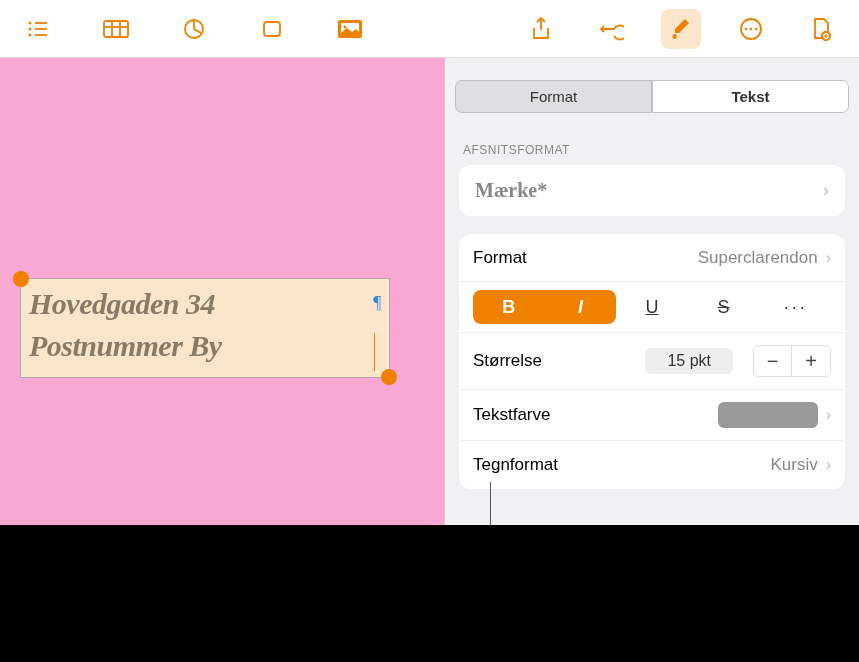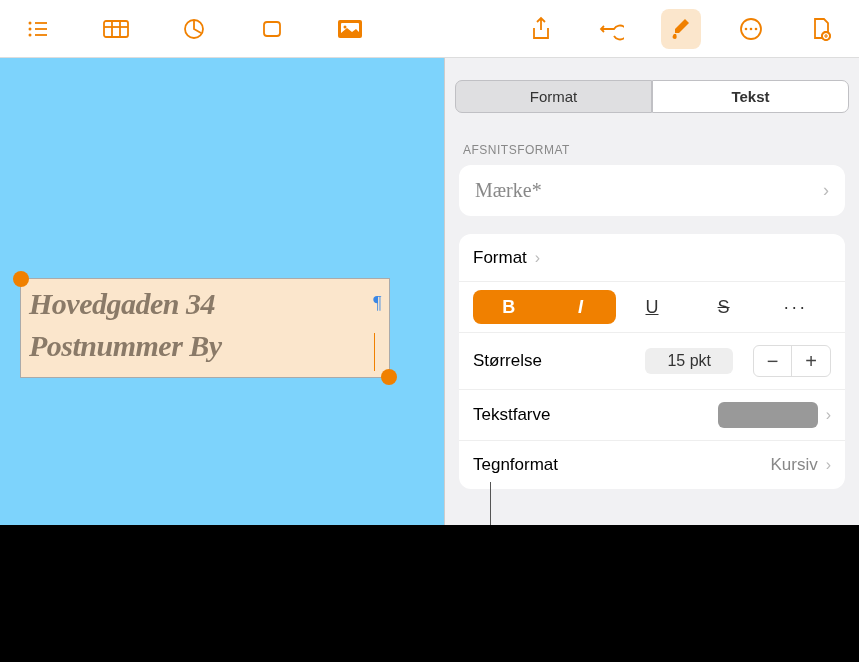--- a/index.html
+++ b/index.html
@@ -5,40 +5,40 @@
     * { box-sizing: border-box; margin: 0; padding: 0; }
     body { font-family: -apple-system, Helvetica, Arial, sans-serif; width: 859px; height: 662px; background: #fff; overflow: hidden; }
     
     .toolbar { height: 58px; display: flex; align-items: center; padding: 0 18px; border-bottom: 1px solid #ddd; gap: 38px; }
     .toolbar-right { margin-left: auto; display: flex; gap: 30px; align-items: center; }
     .toolbar-icon { width: 40px; height: 40px; display: flex; align-items: center; justify-content: center; border-radius: 8px; }
     .toolbar-icon.active { background: #fbe6cc; }
     .toolbar-icon svg { stroke: #f08000; fill: none; stroke-width: 1.8; }
     
     .main { display: flex; height: 467px; }
-    .canvas { width: 445px; background: #7dd3fc; position: relative; border-right: 1px solid #ccc; }
+    .canvas { width: 445px; background: #f9a8d4; position: relative; border-right: 1px solid #ccc; }
     
     .textbox { position: absolute; left: 20px; top: 220px; width: 370px; border: 1.5px solid #aaa; padding: 4px 8px 10px; background: #fbe6cc; }
     .textbox-line { font-family: Georgia, serif; font-weight: 700; font-style: italic; font-size: 30px; color: #8a7a68; line-height: 1.4; letter-spacing: -0.5px; position: relative; }
     .textbox-line .para-mark { font-style: normal; font-weight: normal; font-size: 18px; position: absolute; right: 0; top: 8px; color: #3a87e5; }
     .cursor-line { position: absolute; right: 14px; top: 54px; width: 1.5px; height: 38px; background: #f08000; }
     .handle { width: 16px; height: 16px; border-radius: 50%; background: #f08000; position: absolute; }
     .handle.tl { left: -8px; top: -8px; }
     .handle.br { right: -8px; bottom: -8px; }
     
     .inspector { flex: 1; background: #f1f1f3; }
     .tabs { display: flex; padding: 22px 10px; gap: 0; }
     .tab { flex: 1; text-align: center; padding: 7px 0; font-size: 15px; color: #333; background: #dfdfe1; border: 0.5px solid #c0c0c4; }
     .tab:first-child { border-radius: 7px 0 0 7px; }
     .tab:last-child { border-radius: 0 7px 7px 0; }
     .tab.active { background: #fff; font-weight: 700; }
     
     .section-label { padding: 8px 18px 4px; font-size: 12px; letter-spacing: 0.5px; color: #888; text-transform: uppercase; }
     .panel { margin: 4px 14px 18px; background: #fff; border-radius: 12px; padding: 14px 16px; display: flex; align-items: center; }
-    .panel-title { font-family: Georgia,serif; font-style: normal; font-weight: 400; font-size: 20px; color: #888; }
+    .panel-title { font-family: Georgia,serif; font-style: normal; font-weight: 700; font-size: 20px; color: #888; }
     .chev { margin-left: auto; color: #bbb; font-size: 18px; }
     
     .list { margin: 0 14px; background: #fff; border-radius: 12px; overflow: hidden; }
     .row { display: flex; align-items: center; padding: 12px 14px; border-bottom: 1px solid #eee; min-height: 48px; }
     .row:last-child { border-bottom: none; }
     .row-label { font-size: 17px; color: #000; }
     .row-value { margin-left: auto; font-size: 17px; color: #888; }
     .row-chev { color: #bbb; margin-left: 8px; font-size: 16px; }
     
     .style-row { padding: 8px 14px; gap: 0; }
@@ -156,20 +156,21 @@
 
     <div class="section-label">AFSNITSFORMAT</div>
     <div class="panel">
       <span class="panel-title">Mærke*</span>
       <span class="chev">›</span>
     </div>
 
     <div class="list">
       <div class="row">
         <span class="row-label">Format</span>
+        <span class="row-value">Superclarendon</span>
         <span class="row-chev">›</span>
       </div>
       <div class="row style-row">
         <div class="style-btns">
           <div class="pill" style="flex:2">
             <div class="style-btn">B</div>
             <div class="style-btn" style="font-style:italic">I</div>
           </div>
           <div class="style-btn u">U</div>
           <div class="style-btn s">S</div>

